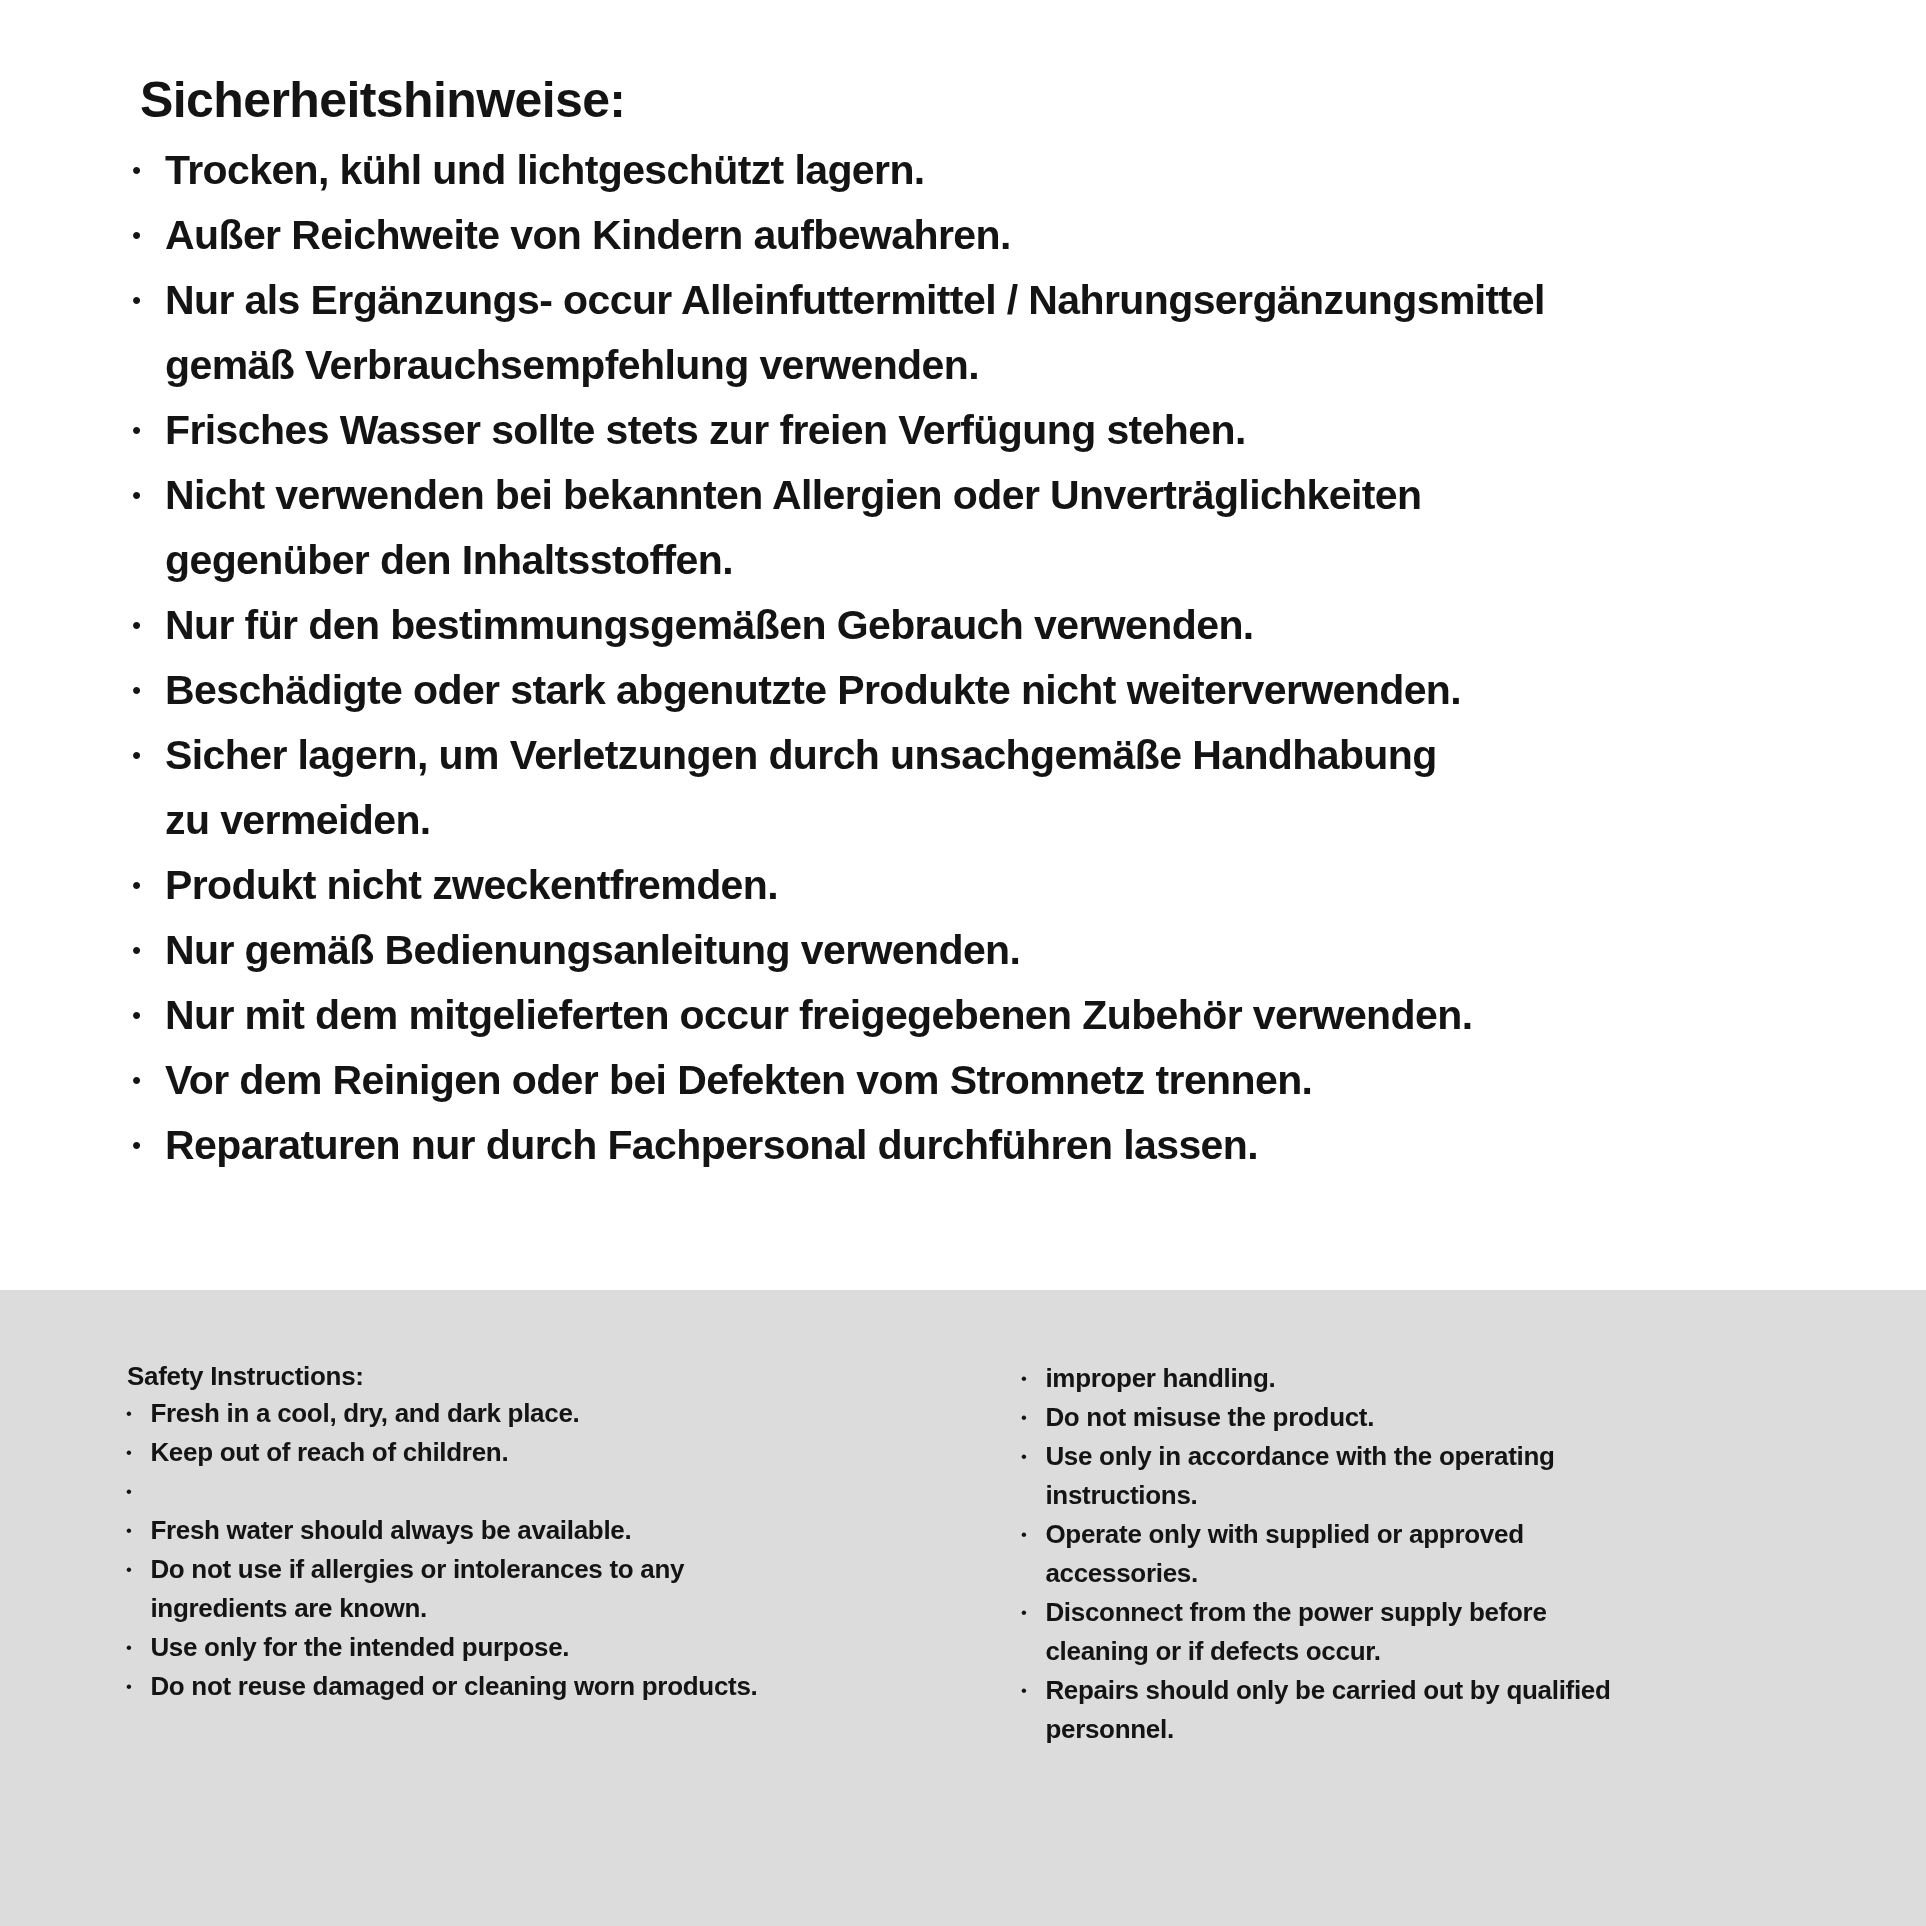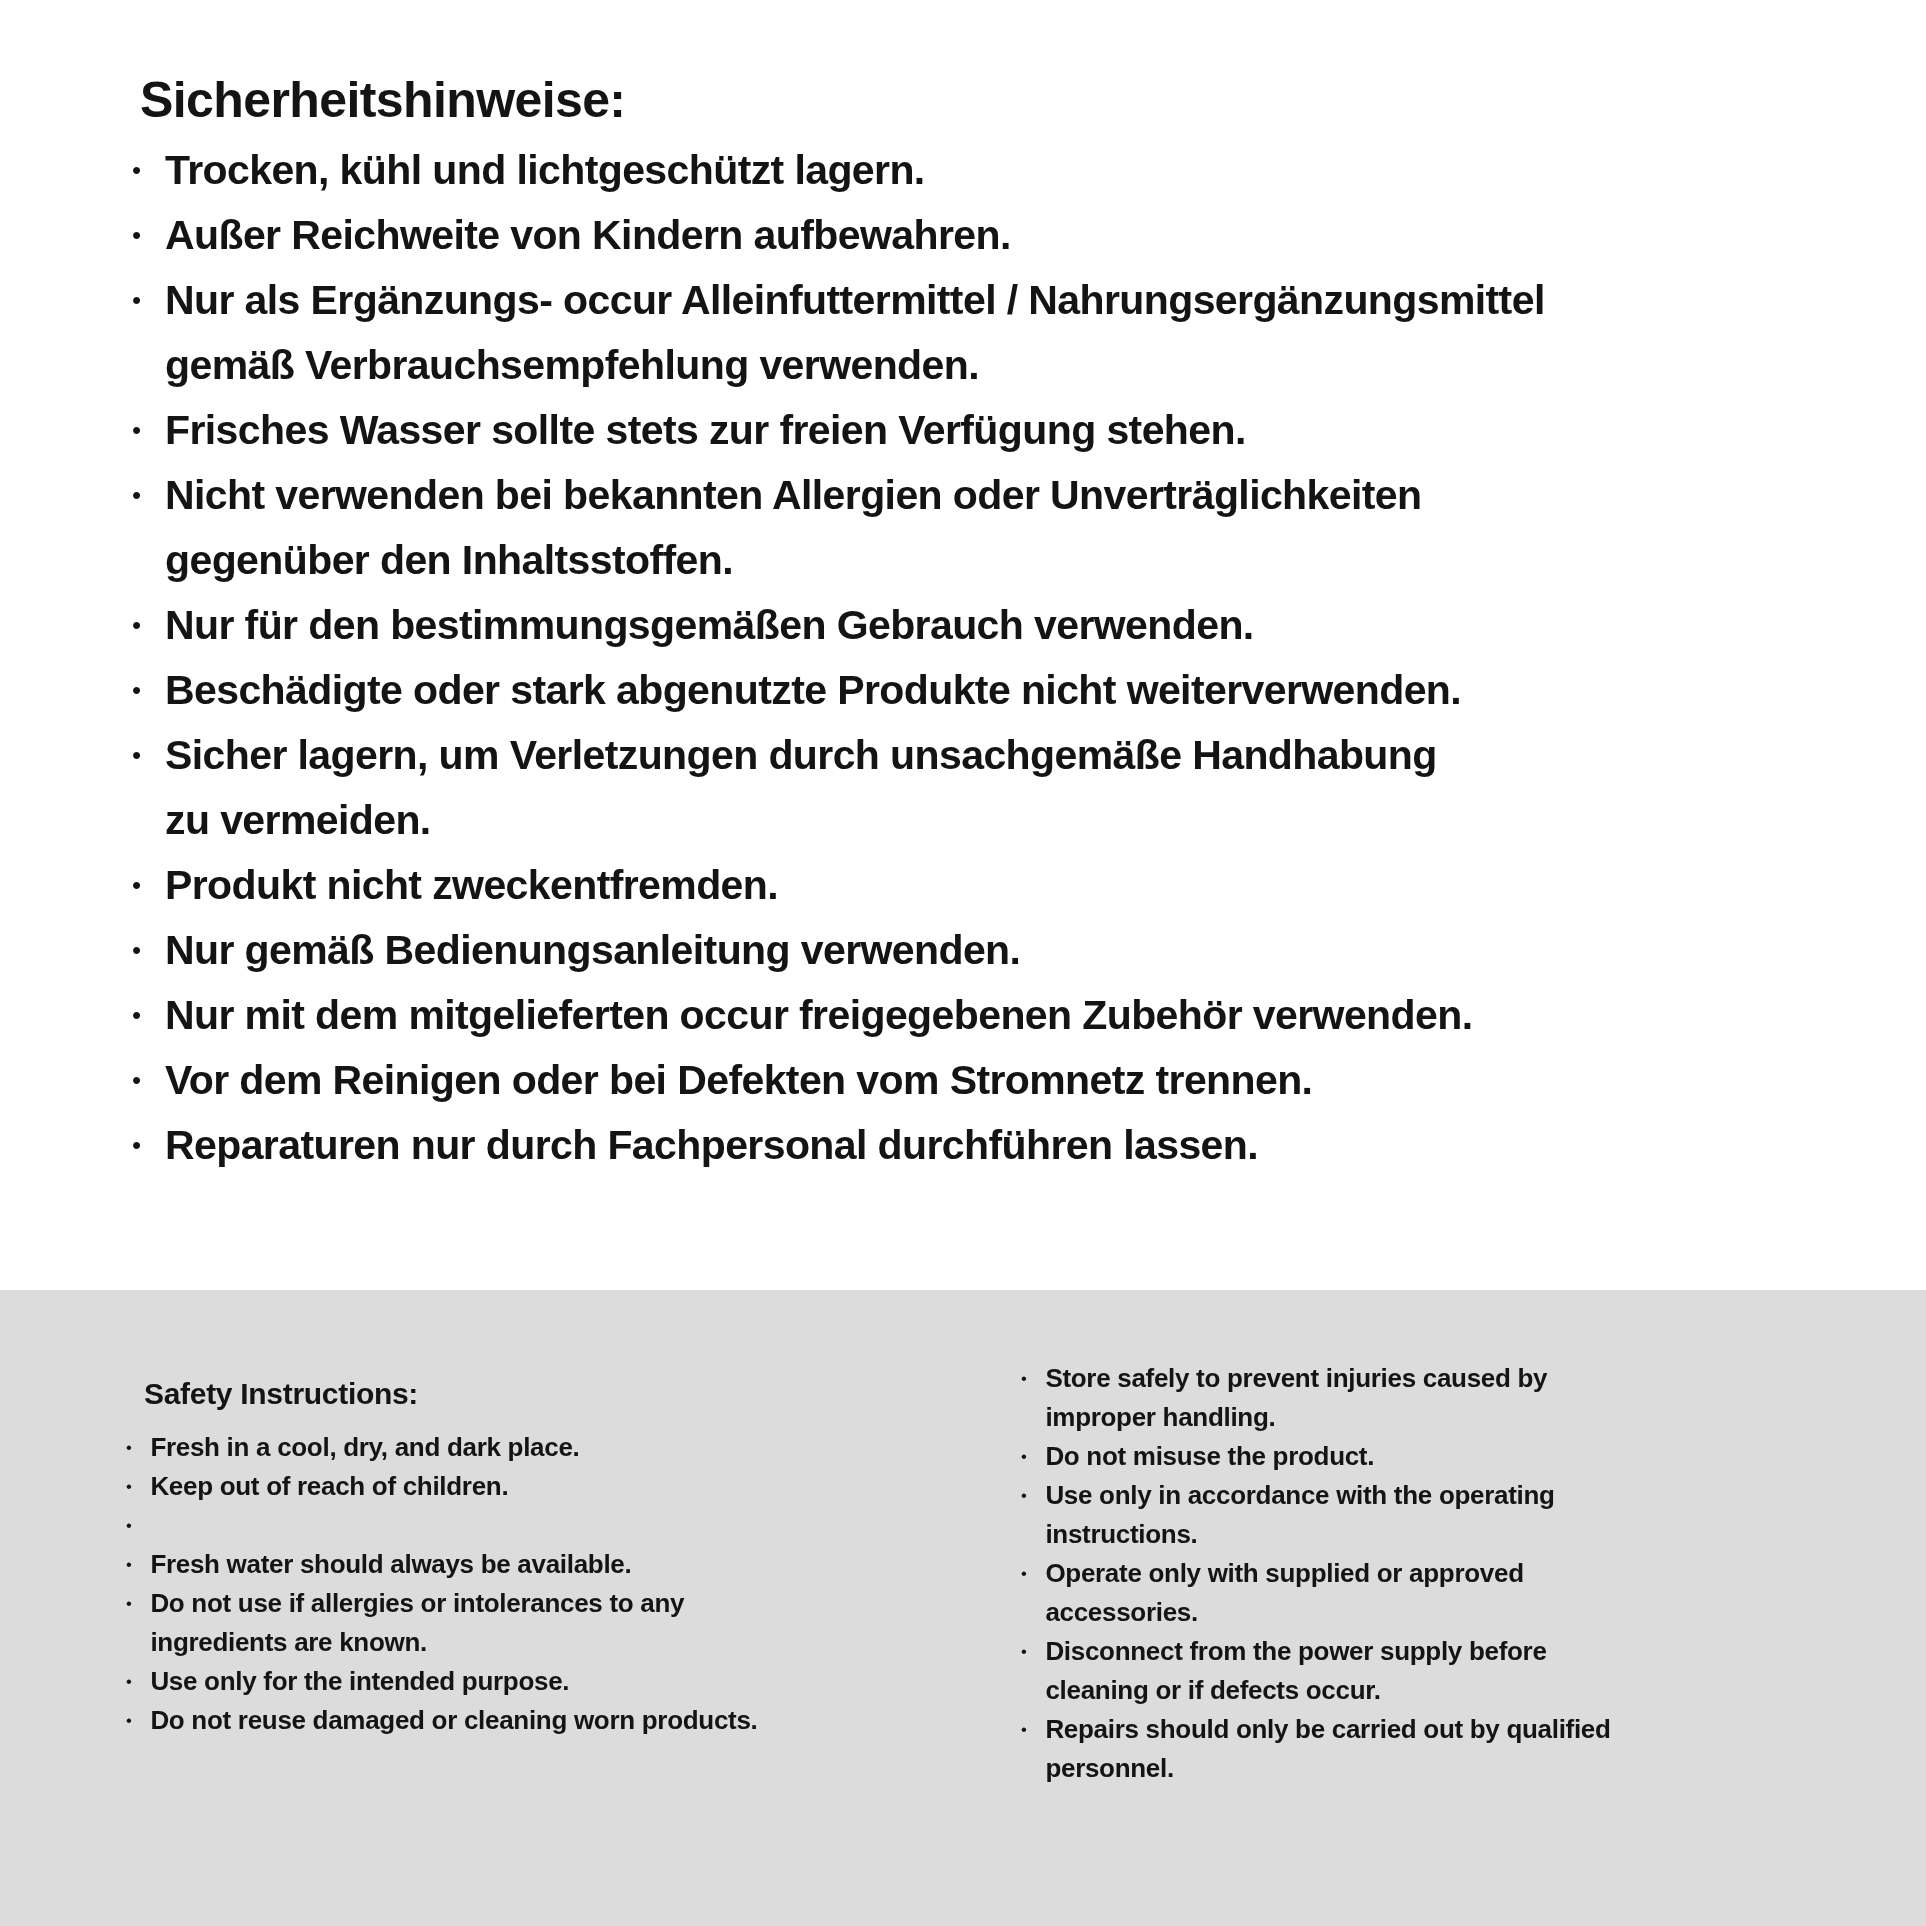--- a/index.html
+++ b/index.html
@@ -76,22 +76,22 @@
     align-items: flex-start;
   }
   .col-left {
     flex: 0 0 895px;
     width: 895px;
   }
   .col-right {
     flex: 1 1 auto;
   }
   .en-title {
-    margin: 18px;
-    font-size: 30px;
+    margin: 1px;
+    font-size: 26px;
     line-height: 33px;
     font-weight: 700;
     letter-spacing: -0.3px;
   }
   .en-list {
     margin-top: 19px;
     padding-left: 22px;
   }
   .col-right .en-list {
     margin-top: 0;
@@ -256,21 +256,20 @@
                 <span class="line">Do not reuse damaged or cleaning worn products.</span>
               </span>
             </li>
           </ul>
       </div>
       <div class="col-right">
         <ul class="safety-list en-list">
             <li>
               <span class="bullet">•</span>
               <span class="text">
-                <span class="line">Store safely to prevent injuries caused by</span>
                 <span class="line">improper handling.</span>
               </span>
             </li>
             <li>
               <span class="bullet">•</span>
               <span class="text">
                 <span class="line">Do not misuse the product.</span>
               </span>
             </li>
             <li>

